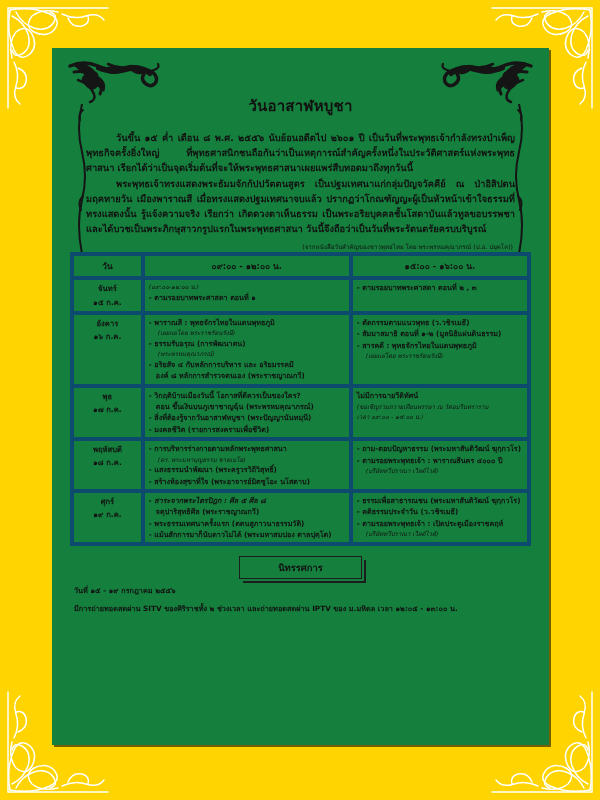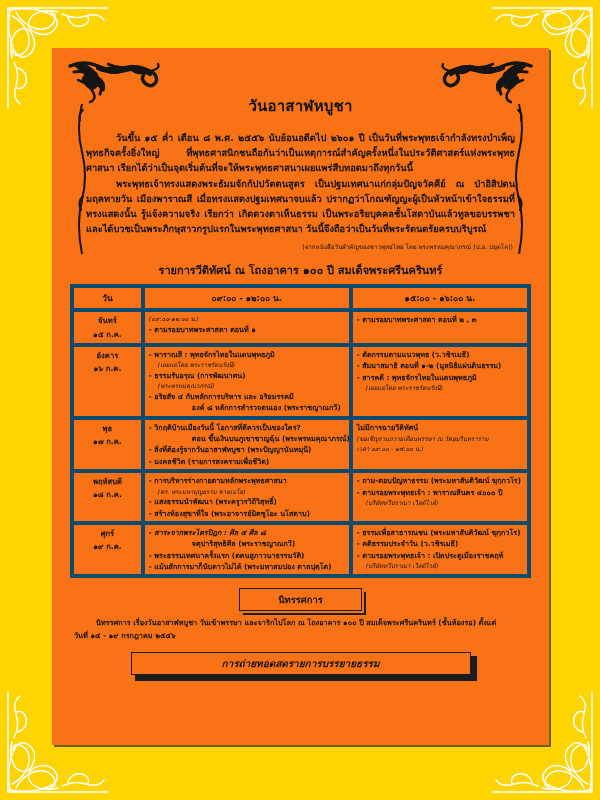--- a/index.html
+++ b/index.html
@@ -15,21 +15,21 @@
   .cf-tl { left: 2px;  top: 2px; }
   .cf-tr { right: 2px; top: 2px;  transform: scaleX(-1); }
   .cf-bl { left: 2px;  bottom: 2px; transform: scaleY(-1); }
   .cf-br { right: 2px; bottom: 2px; transform: scale(-1,-1); }
 
   
   .page {
     position: absolute;
     left: 52px; top: 48px;
     width: 497px; height: 697px;
-    background: #f97316;
+    background: #15803d;
     box-shadow: 2px 2px 0 0 rgba(0,0,0,0.55);
     overflow: hidden;
     color: #111;
   }
   .page-inner { position: relative; width: 100%; height: 100%; padding: 12px 18px 0 18px; }
 
   
   .orn { position: absolute; top: 12px; width: 92px; height: 46px; }
   .orn-l { left: 16px; }
   .orn-r { right: 16px; transform: scaleX(-1); }
@@ -100,21 +100,21 @@
     text-align: center;
     font-size: 7.6px;
     font-weight: bold;
     line-height: 1.75;
     padding-top: 3px;
   }
   td.itemcell { font-size: 7.2px; line-height: 1.58; font-weight: bold; }
   td.centercell { font-size: 7.2px; line-height: 1.72; text-align: left; font-weight: bold; padding-top: 5px; }
   .item { display: block; white-space: nowrap; }
   .item.sub { padding-left: 9px; }
-  .item.cont { padding-left: 7px; margin-left: 36px; }
+  .item.cont { padding-left: 7px; }
   .paren { font-style: italic; font-size: 6.1px; font-weight: normal; }
   .ital { font-style: italic; }
   .col-day { width: 15.5%; }
   .col-am  { width: 45.5%; }
   .col-pm  { width: 39%; }
 
   
   .boxhead-wrap { text-align: center; margin-top: 10px; }
   .boxhead {
     display: inline-block;
@@ -273,21 +273,20 @@
 
   <h1 class="doc-title thai">วันอาสาฬหบูชา</h1>
 
   <div class="body-para thai">
     <p>วันขึ้น ๑๕ ค่ำ เดือน ๘ พ.ศ. ๒๕๕๖ นับย้อนอดีตไป ๒๖๐๑ ปี เป็นวันที่พระพุทธเจ้ากำลังทรงบำเพ็ญพุทธกิจครั้งยิ่งใหญ่ ที่พุทธศาสนิกชนถือกันว่าเป็นเหตุการณ์สำคัญครั้งหนึ่งในประวัติศาสตร์แห่งพระพุทธศาสนา เรียกได้ว่าเป็นจุดเริ่มต้นที่จะให้พระพุทธศาสนาเผยแพร่สืบทอดมาถึงทุกวันนี้</p>
     <p>พระพุทธเจ้าทรงแสดงพระธัมมจักกัปปวัตตนสูตร เป็นปฐมเทศนาแก่กลุ่มปัญจวัคคีย์ ณ ป่าอิสิปตนมฤคทายวัน เมืองพาราณสี เมื่อทรงแสดงปฐมเทศนาจบแล้ว ปรากฏว่าโกณฑัญญะผู้เป็นหัวหน้าเข้าใจธรรมที่ทรงแสดงนั้น รู้แจ้งความจริง เรียกว่า เกิดดวงตาเห็นธรรม เป็นพระอริยบุคคลชั้นโสดาบันแล้วทูลขอบรรพชาและได้บวชเป็นพระภิกษุสาวกรูปแรกในพระพุทธศาสนา วันนี้จึงถือว่าเป็นวันที่พระรัตนตรัยครบบริบูรณ์</p>
   </div>
 
   <div class="source-line thai">(จากหนังสือวันสำคัญของชาวพุทธไทย โดย พระพรหมคุณาภรณ์ (ป.อ. ปยุตฺโต))</div>
 
-  <div class="schedule-title thai">รายการวีดิทัศน์  ณ  โถงอาคาร ๑๐๐ ปี สมเด็จพระศรีนครินทร์</div>
 
   <table class="sched thai">
     <colgroup>
           <col class="col-day">
           <col class="col-am">
           <col class="col-pm">
         </colgroup>
     <thead>
       <tr>
         <th>วัน</th>
@@ -381,22 +380,19 @@
               <span class="item sub paren">(บริษัททวีปราณา เวิลด์ไวด์)</span>
             </td>
           </tr>
         </tbody>
   </table>
 
   <div class="boxhead-wrap">
     <span class="boxhead thai">นิทรรศการ</span>
   </div>
   <div class="note-para thai">
-    <span class="indent">นิทรรศการ เรื่องวันอาสาฬหบูชา วันเข้าพรรษา และจาริกไปโลก ณ โถงอาคาร ๑๐๐ ปี  สมเด็จพระศรีนครินทร์ (ชั้นห้องรอ) ตั้งแต่</span>
     <span>วันที่ ๑๕ - ๑๙ กรกฎาคม ๒๕๕๖</span>
   </div>
 
-  <div class="boxhead-wrap">
-    <span class="boxhead wide thai">การถ่ายทอดสดรายการบรรยายธรรม</span>
-  </div>
+  <div class="note-para note-para-tight thai">มีการถ่ายทอดสดผ่าน SITV ของศิริราชทั้ง ๒ ช่วงเวลา และถ่ายทอดสดผ่าน IPTV ของ ม.มหิดล เวลา ๑๒:๐๕ - ๑๓:๐๐ น.</div>
 
  </div>
 </div>
 
 </body></html>

